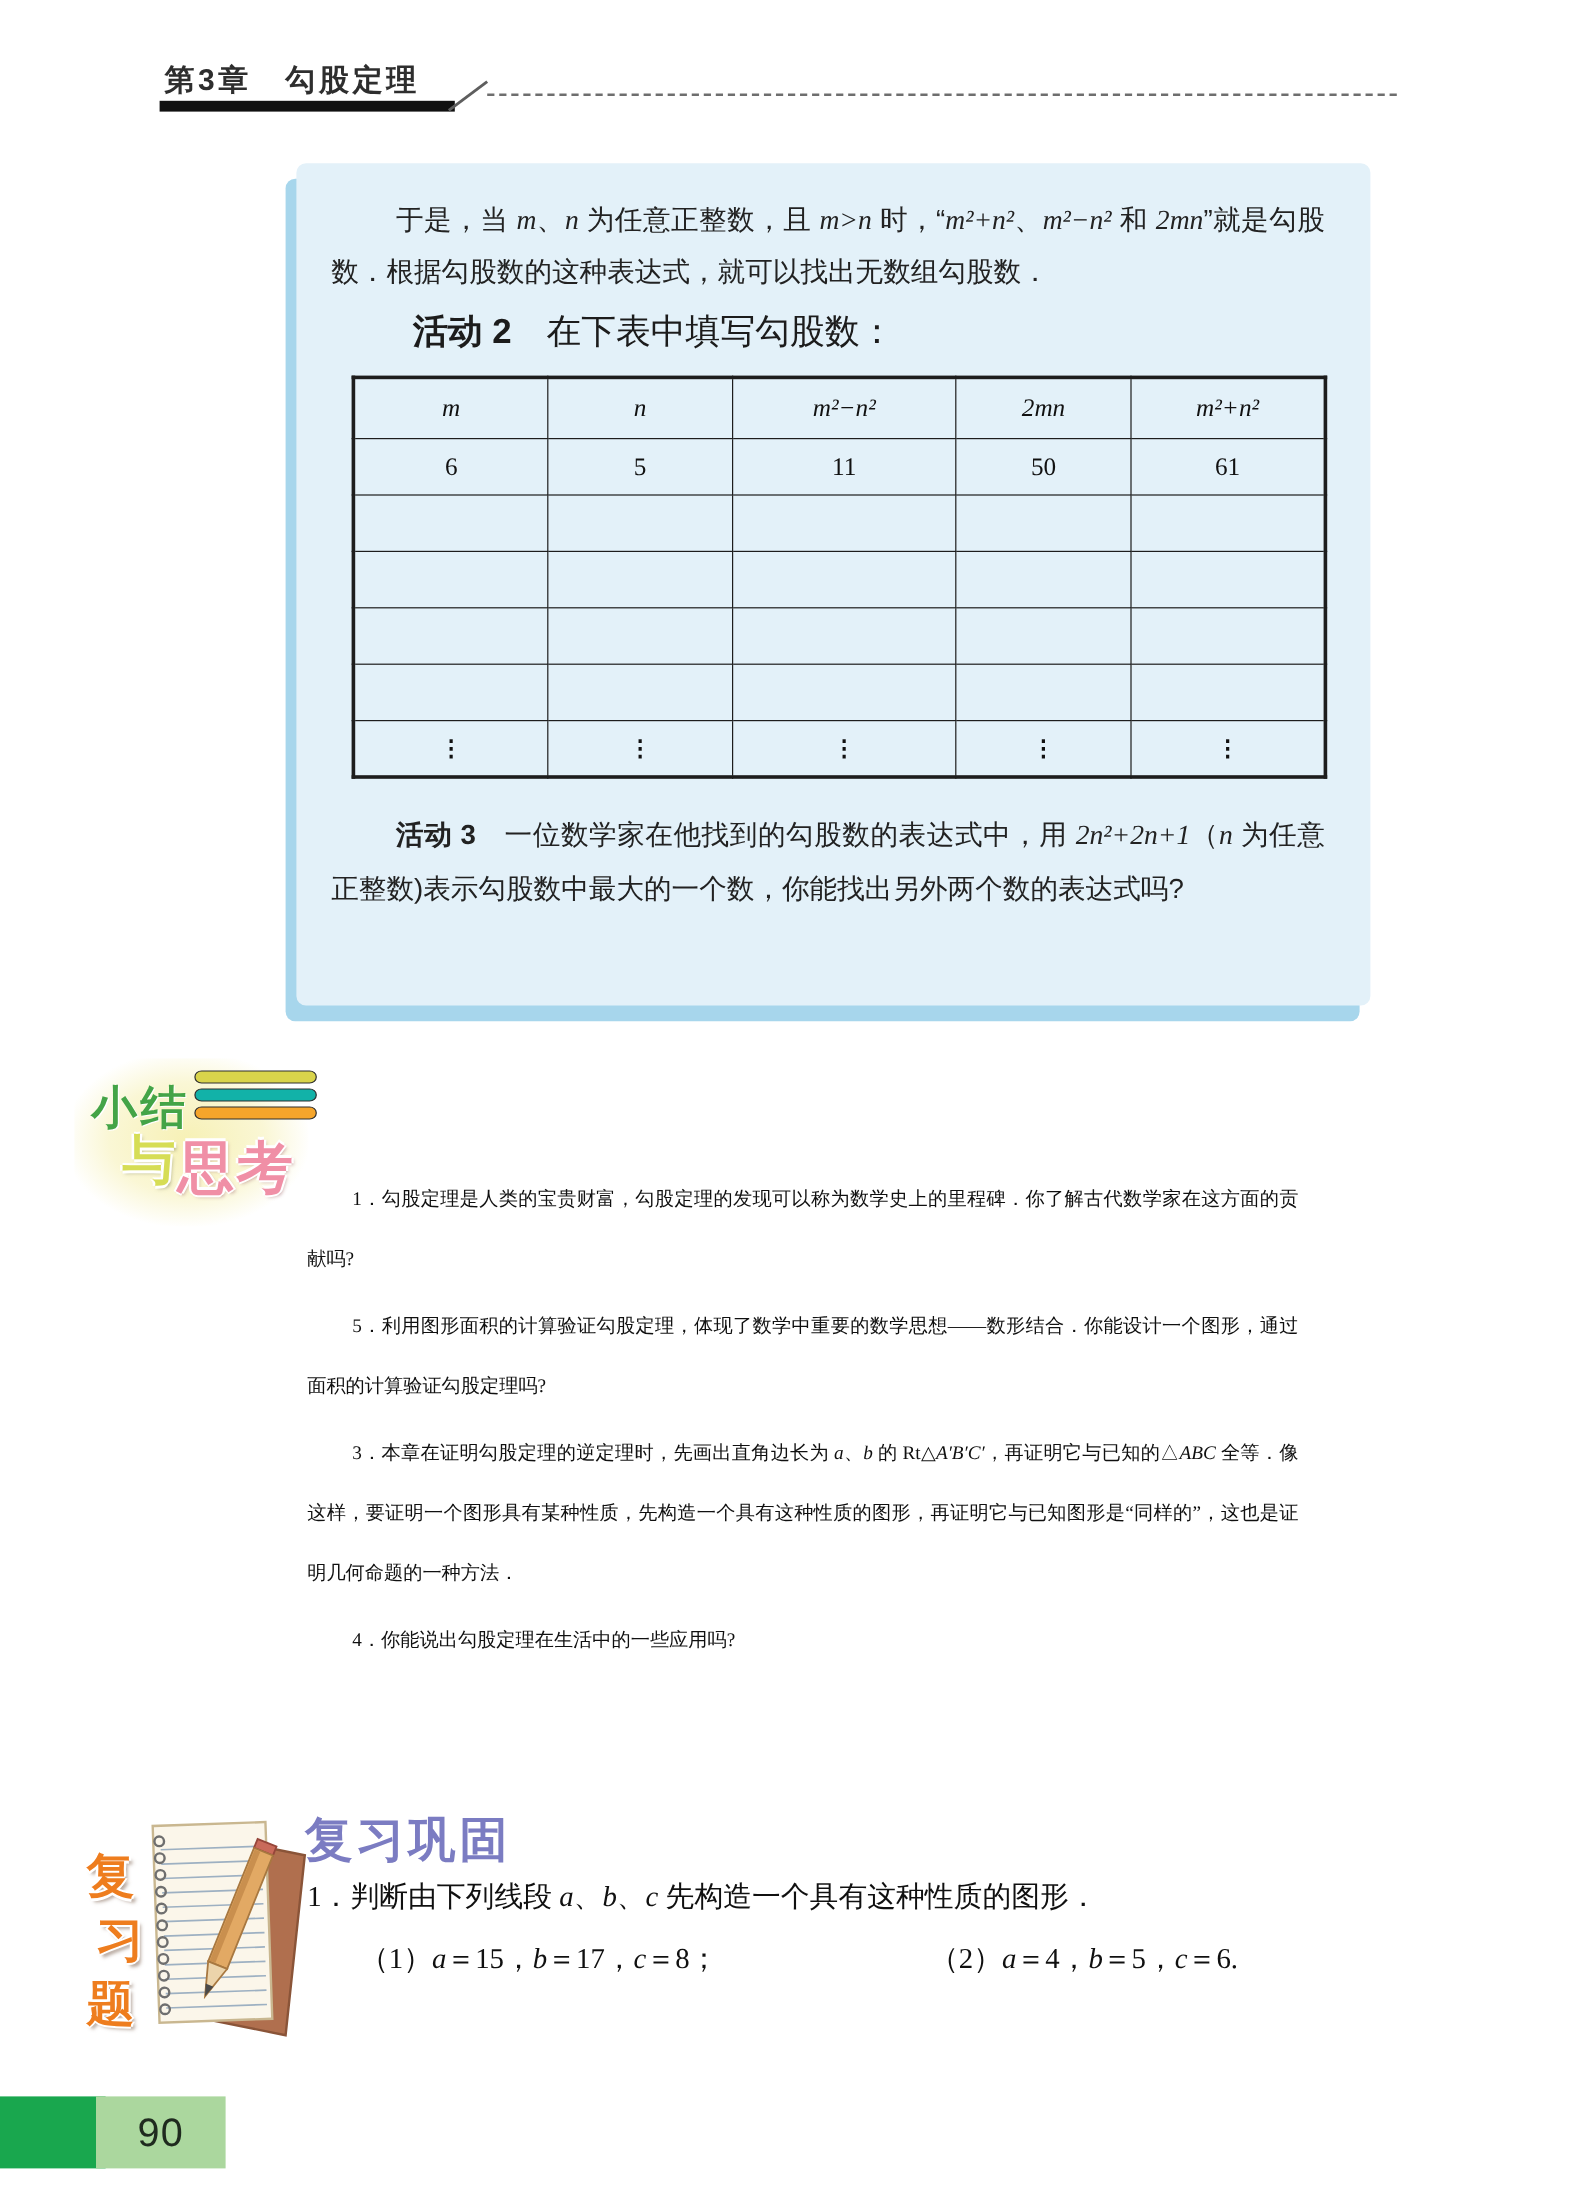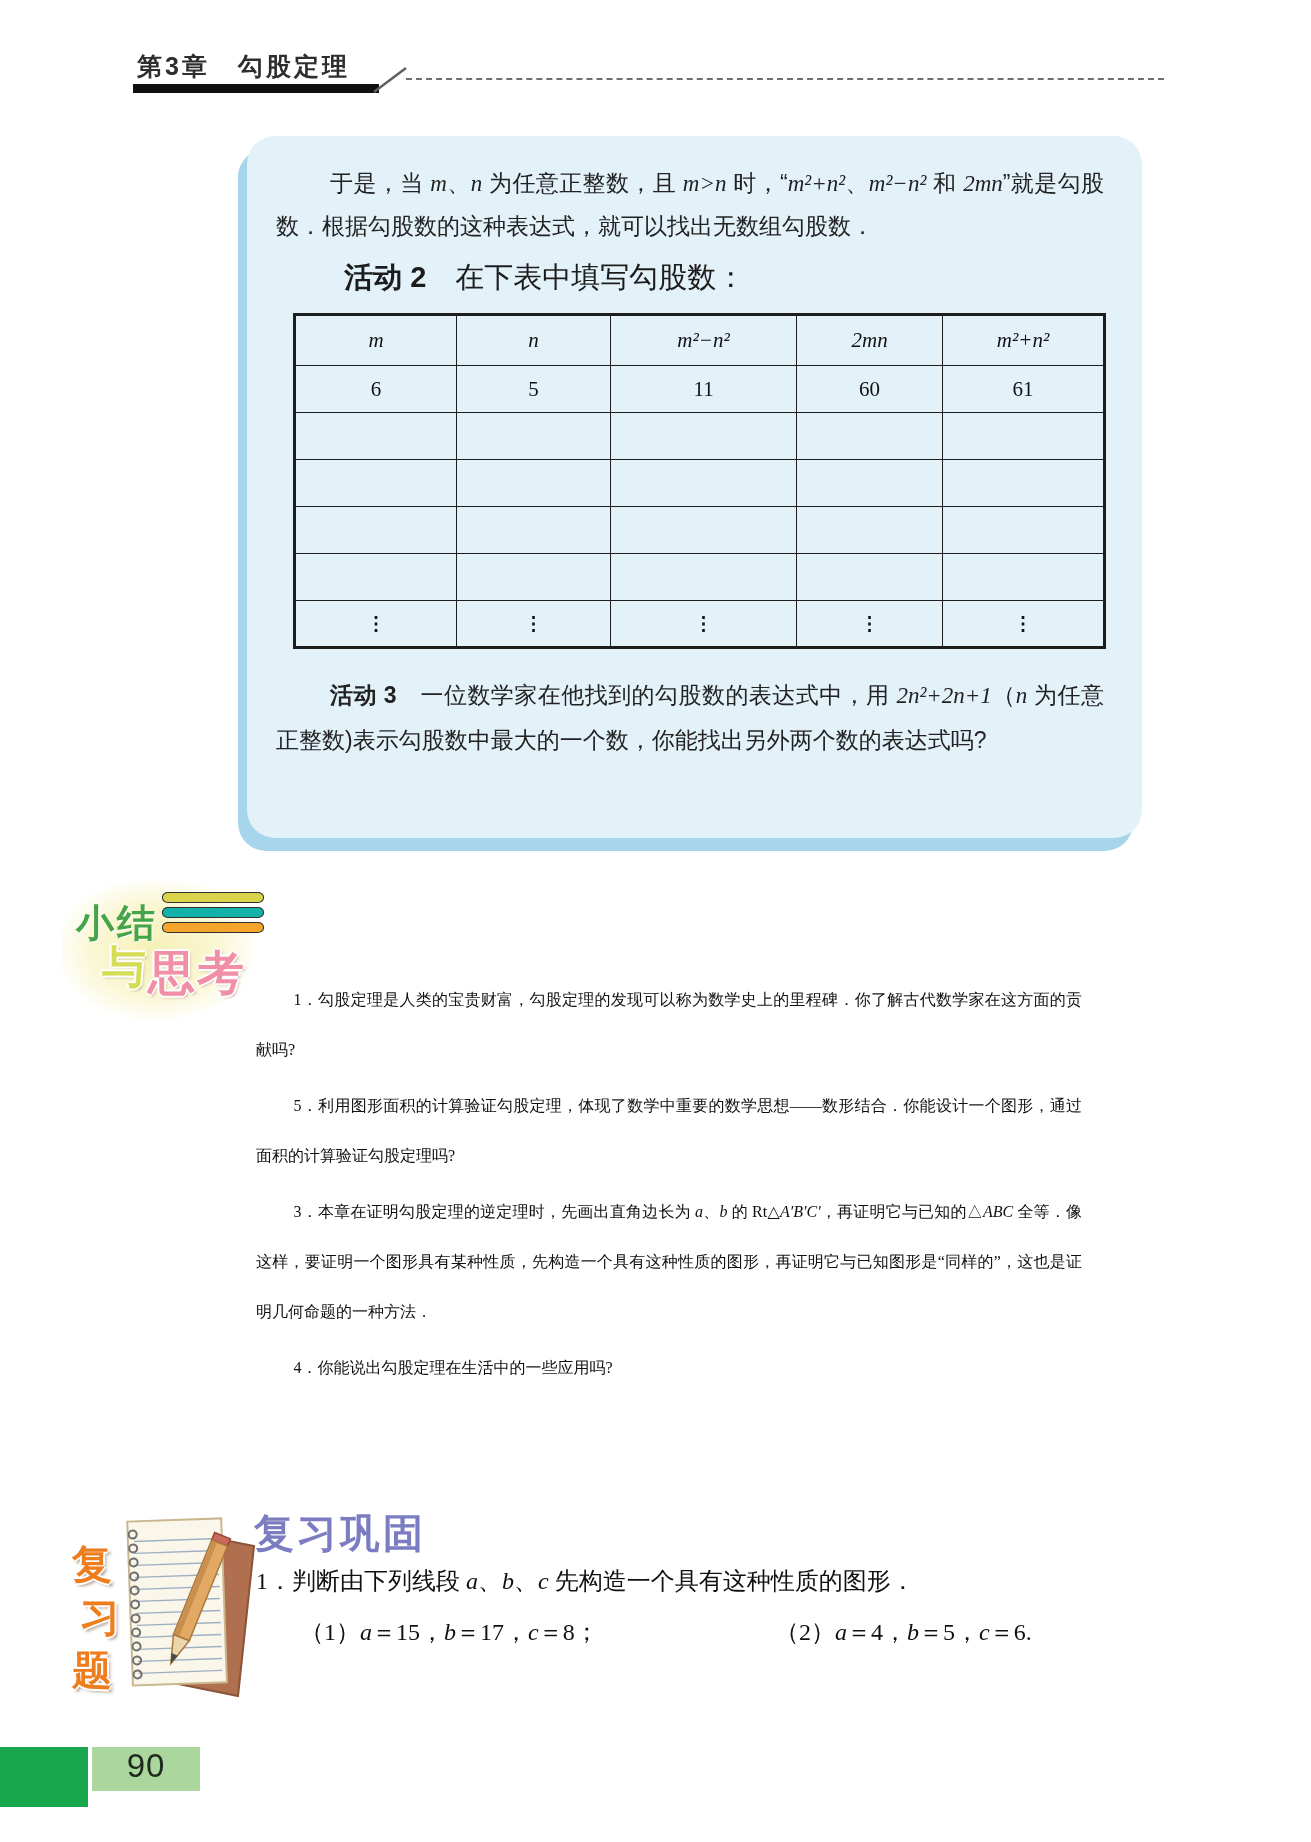--- a/index.html
+++ b/index.html
@@ -11,21 +11,21 @@
 
   
   #chapter-header{position:absolute;left:137px;top:50px;font-size:25px;font-weight:600;color:#2e2e2e;letter-spacing:3px;}
   #header-bar{position:absolute;left:133px;top:84px;width:246px;height:9px;background:#101010;}
   #header-slash{position:absolute;left:372px;top:66px;}
   #header-dashes{position:absolute;left:406px;top:78px;width:758px;height:0;border-top:2px dashed #6e6e6e;}
 
   
   #activity-box{
     position:absolute;left:247px;top:136px;width:895px;height:702px;
-    background:#e3f1f9;border-radius:28px;box-shadow:-9px 13px 0 #a7d6ec;
+    background:#e3f1f9;border-radius:8px;box-shadow:-9px 13px 0 #a7d6ec;
     padding:26px 38px 0 29px;box-sizing:border-box;
   }
   .box-para{font-size:23px;line-height:42px;color:#222;margin:0;text-align:justify;text-indent:2.35em;}
   .box-para .lbl{font-weight:bold;font-style:normal;}
   #intro-para{margin-bottom:10px;}
   #activity2-line{font-size:29px;line-height:40px;margin:0 0 16px 0;text-indent:2.35em;}
   #activity2-line b{font-weight:bold;}
   #activity3-para{margin-top:24px;line-height:45px;}
 
   
@@ -66,22 +66,22 @@
   #review-heading{position:absolute;left:254px;top:1506px;font-size:40px;font-weight:bold;color:#7b7cc2;letter-spacing:3px;}
   #review-q1{position:absolute;left:256px;top:1560px;width:850px;font-family:"Liberation Serif", serif;
     font-size:24px;line-height:42px;color:#101010;}
   #review-parts{position:absolute;left:256px;top:1616px;width:860px;height:44px;font-family:"Liberation Serif", serif;
     font-size:24px;color:#101010;}
   #review-part1{position:absolute;left:44px;top:0;}
   #review-part2{position:absolute;left:519px;top:0;}
 
   
   #footer-dark{position:absolute;left:0;top:1747px;width:88px;height:60px;background:#19a74e;}
-  #footer-light{position:absolute;left:92px;top:1747px;width:108px;height:44px;background:#abd79e;
-    display:flex;justify-content:center;}
+  #footer-light{position:absolute;left:80px;top:1747px;width:108px;height:60px;background:#abd79e;
+    display:flex;align-items:center;justify-content:center;}
   #page-number{font-size:33px;color:#1f2a1f;letter-spacing:1px;}
 </style>
 </head>
 <body>
 
 <div id="chapter-header">第3章　勾股定理</div>
 <div id="header-bar"></div>
 <svg id="header-slash" width="36" height="28" viewBox="0 0 36 28">
   <line x1="2" y1="26" x2="34" y2="2" stroke="#5e5e5e" stroke-width="2.4"></line>
 </svg>
@@ -105,21 +105,21 @@
         <td class="math">m</td>
         <td class="math">n</td>
         <td class="math">m²−n²</td>
         <td class="math">2mn</td>
         <td class="math">m²+n²</td>
       </tr>
       <tr>
         <td>6</td>
         <td>5</td>
         <td>11</td>
-        <td>60</td>
+        <td>50</td>
         <td>61</td>
       </tr>
       <tr>
         <td></td>
           <td></td>
           <td></td>
           <td></td>
           <td></td>
       </tr>
       <tr>

